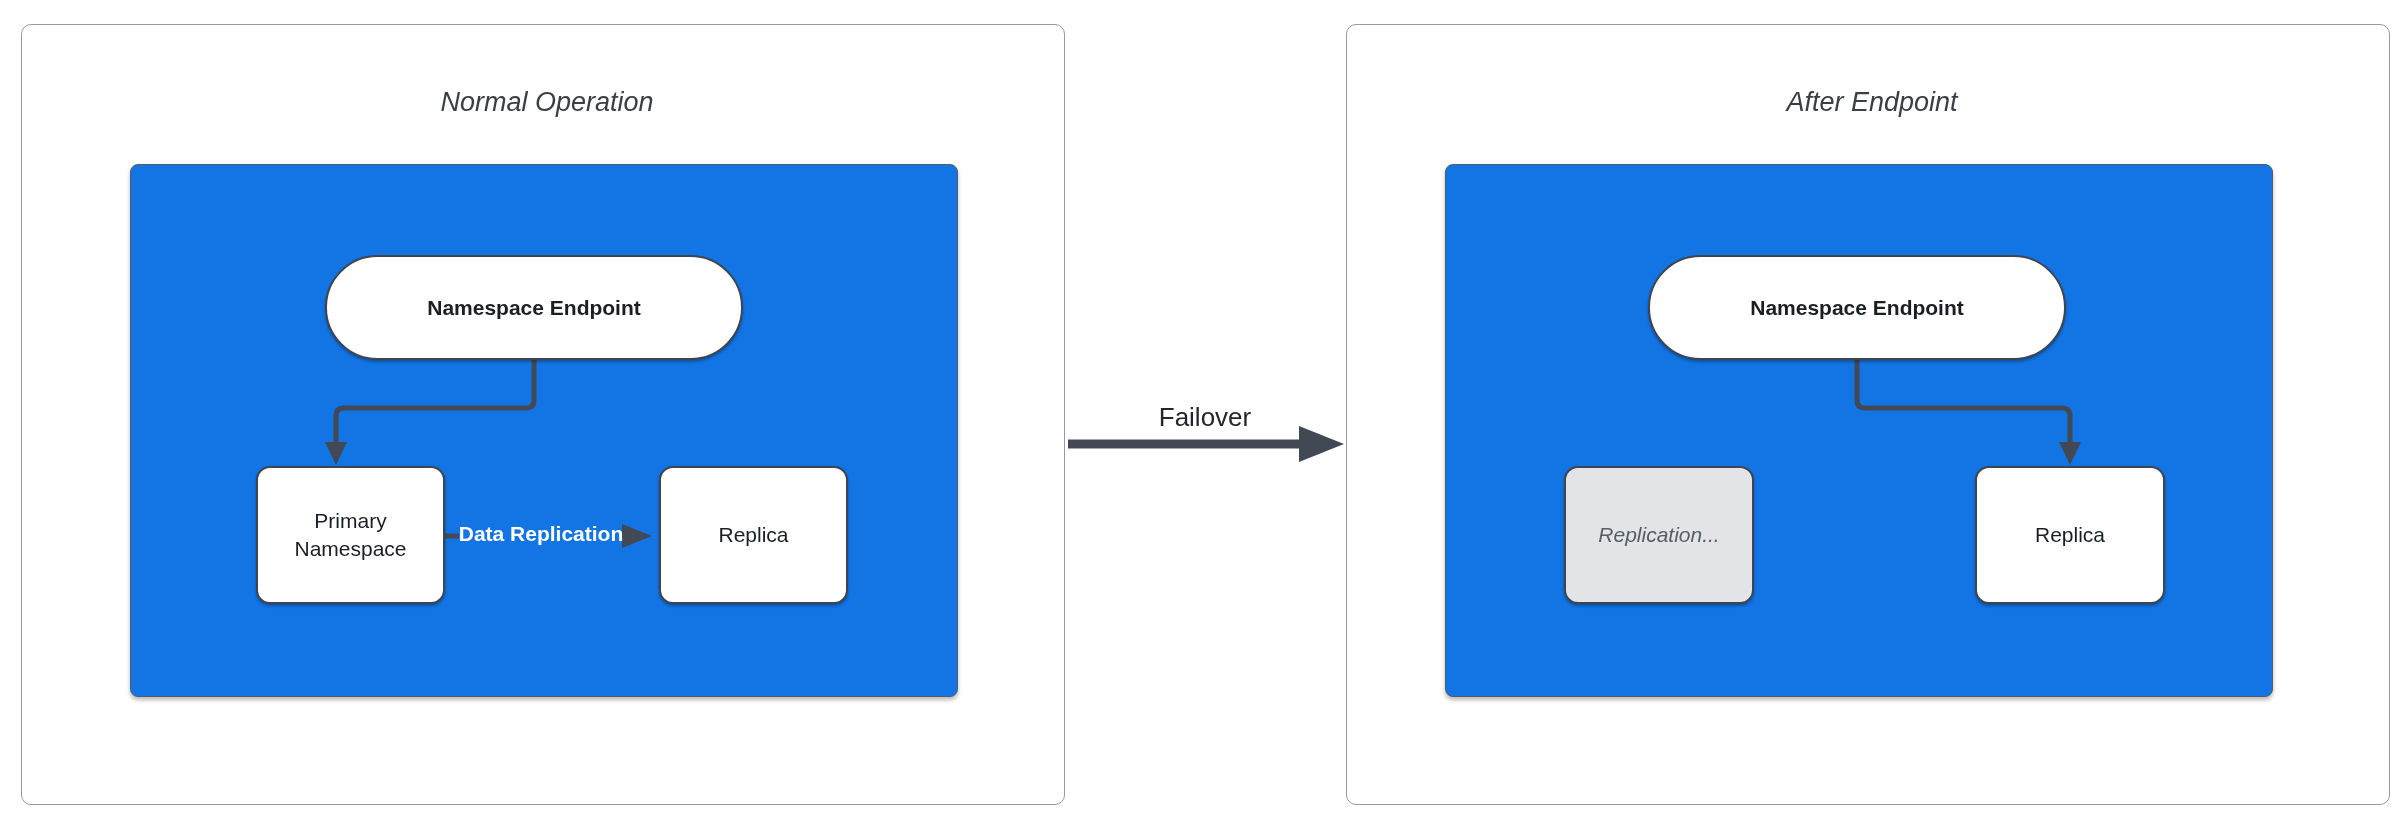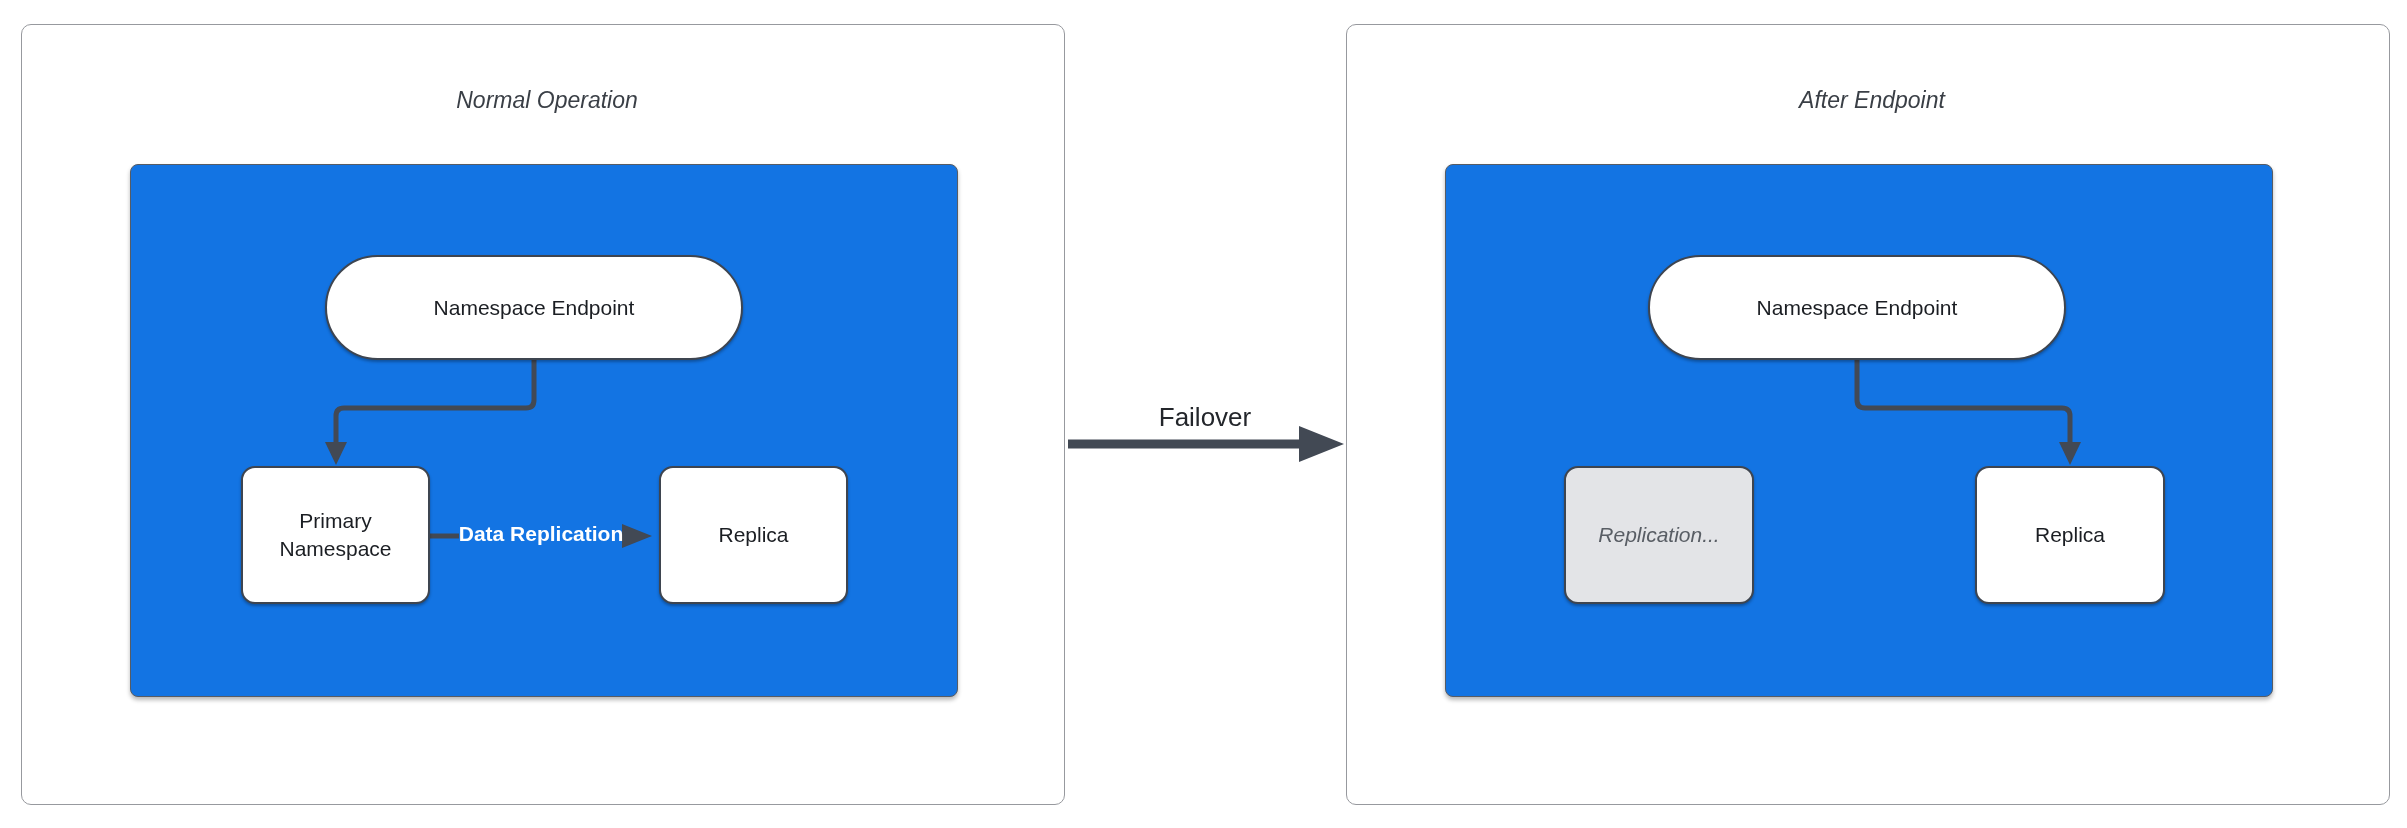--- a/index.html
+++ b/index.html
@@ -29,21 +29,21 @@
     background:#FFFFFF;
     border:1.5px solid var(--panel-border);
     border-radius:10px;
   }
   .panel.left{left:21px;}
   .panel.right{left:1346px;}
   .panel-title{
     position:absolute;
     top:62px;left:8px;right:0;
     text-align:center;
-    font-size:23px;
+    font-size:27px;
     font-style:italic;
     color:var(--title-text);
   }
   .group{
     position:absolute;
     width:828px;height:533px;
     background:var(--container-blue);
     border:1.5px solid #575C64;
     border-radius:8px;
     box-shadow:0 3px 4px rgba(0,0,0,0.28);
@@ -51,20 +51,21 @@
   .pill{
     position:absolute;
     width:418px;height:105px;
     background:var(--node-fill);
     border:2.5px solid #3E4550;
     border-radius:55px;
     display:flex;align-items:center;justify-content:center;
     font-size:21px;
     color:var(--node-text);
     box-shadow:0 2px 3px rgba(0,0,0,0.3);
+    font-weight:bold;
   }
   .node{
     position:absolute;
     width:190px;height:138px;
     background:var(--node-fill);
     border:2.5px solid #3E4550;
     border-radius:14px;
     display:flex;align-items:center;justify-content:center;
     text-align:center;
     font-size:21px;
@@ -133,21 +134,21 @@
     <path class="wire" d="M 1857 360 L 1857 400 Q 1857 408 1865 408 L 2062 408 Q 2070 408 2070 416 L 2070 446"></path>
     <polygon class="head" points="2070,465 2059,442 2081,442"></polygon>
 
     <path class="wire thick" d="M 1068 444 L 1302 444"></path>
     <polygon class="head" points="1344,444 1299,426 1299,462"></polygon>
   </svg>
 
   <div class="pill" style="left:325px;top:255px;">
     <span>Namespace Endpoint</span>
   </div>
-  <div class="node" style="left:241px;top:466px;width:189px;">
+  <div class="node" style="left:256px;top:466px;width:189px;">
     <span>Primary Namespace</span>
   </div>
   <div class="node" style="left:659px;top:466px;width:189px;">
     <span>Replica</span>
   </div>
 
   <div class="pill" style="left:1648px;top:255px;">
     <span>Namespace Endpoint</span>
   </div>
   <div class="node recovering" style="left:1564px;top:466px;">

